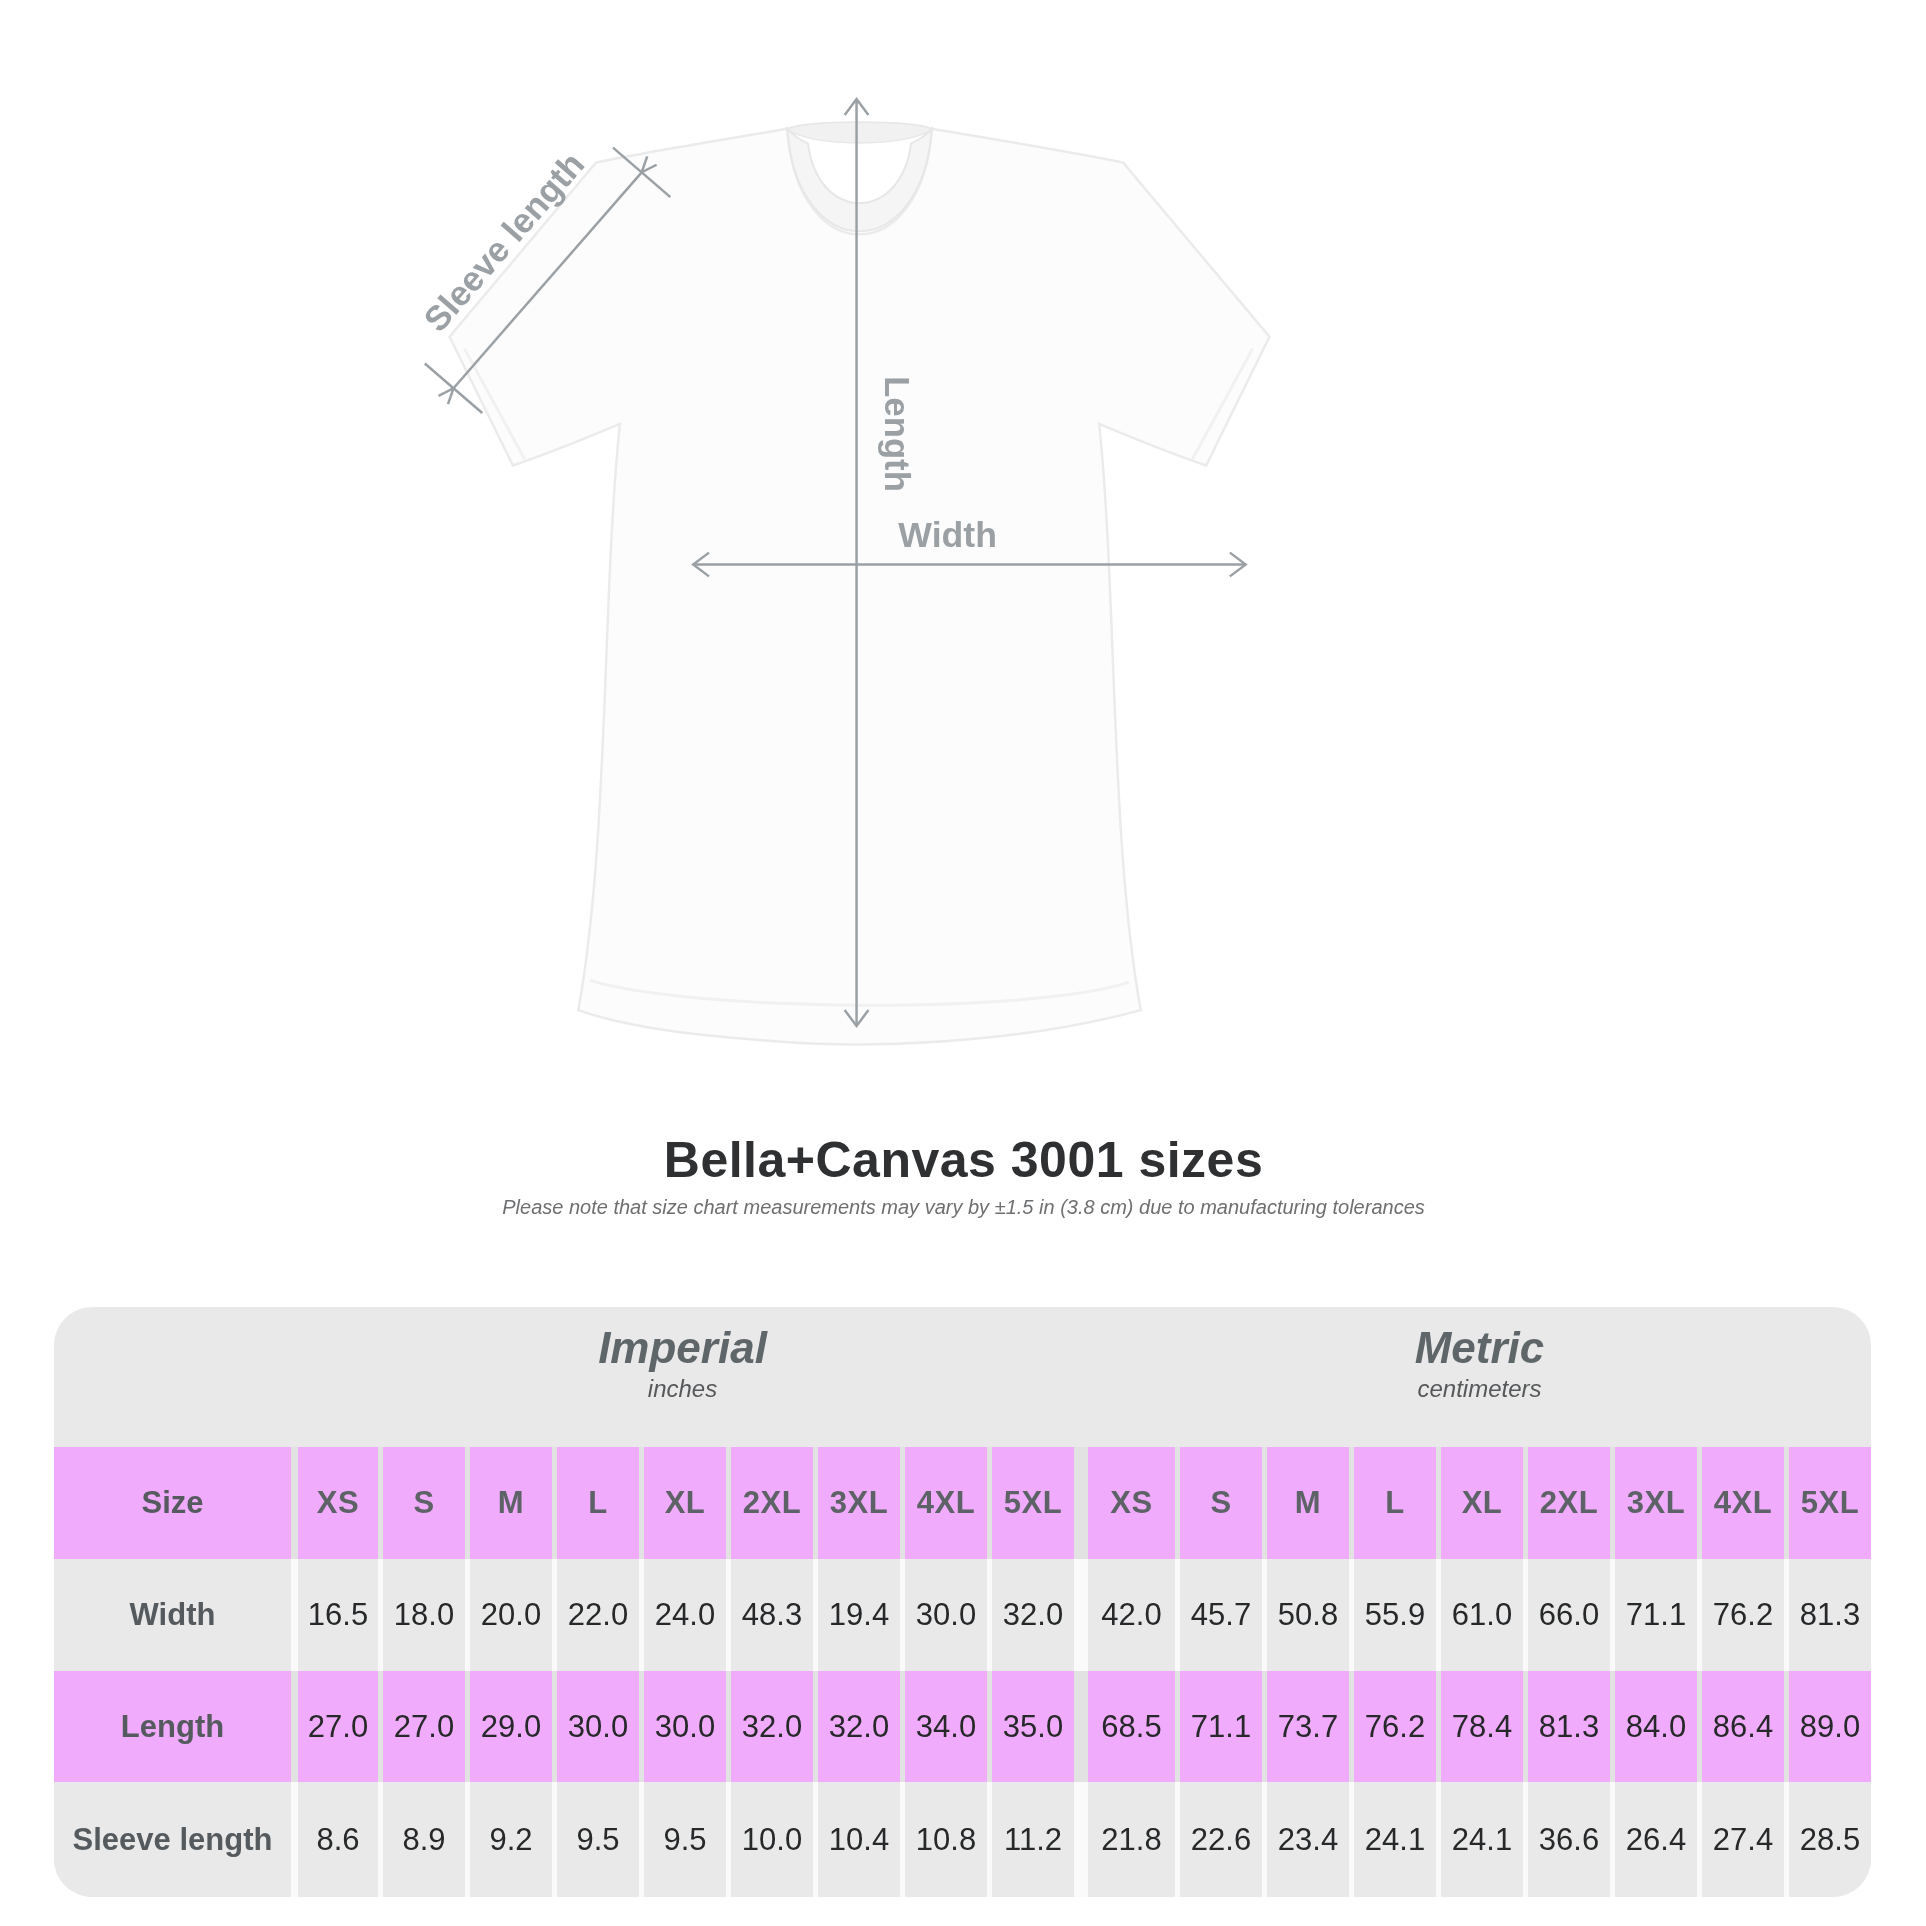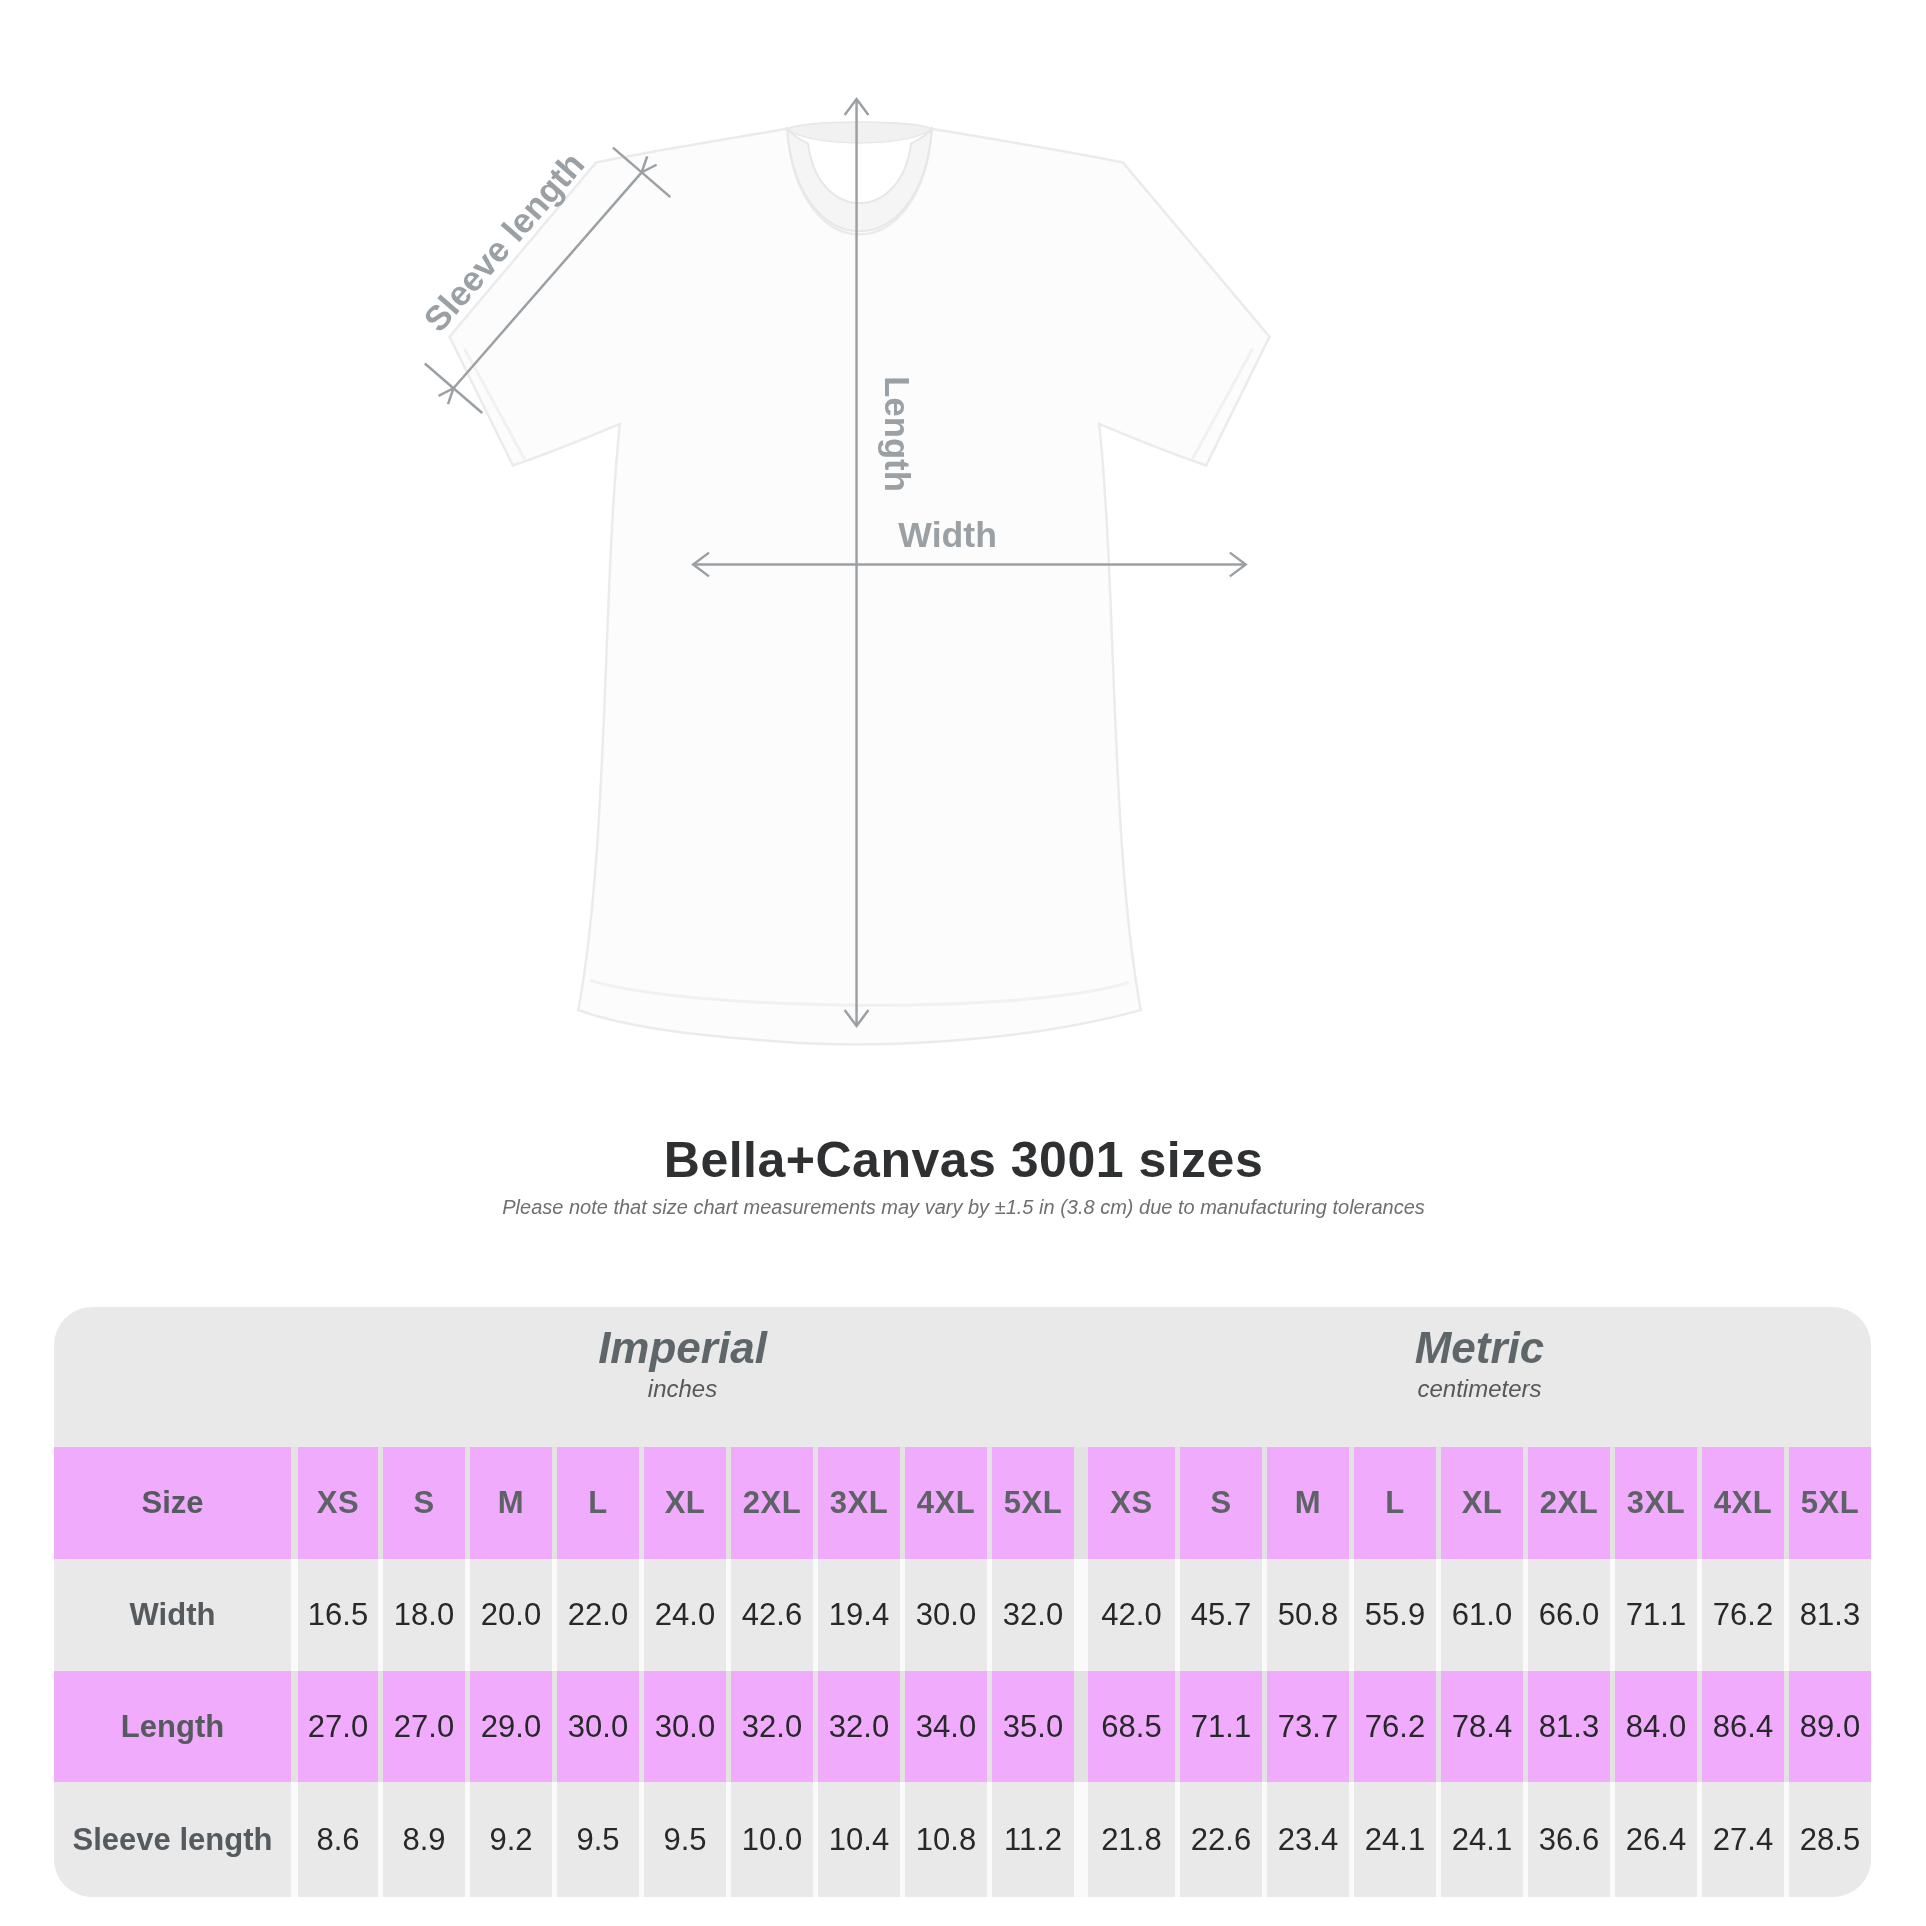--- a/index.html
+++ b/index.html
@@ -143,21 +143,21 @@
         <div class="cell white head">2XL</div>
         <div class="cell white head">3XL</div>
         <div class="cell white head">4XL</div>
         <div class="cell white head">5XL</div>
         <div class="cell gray label">Width</div>
         <div class="cell gray val after-label">16.5</div>
         <div class="cell gray val">18.0</div>
         <div class="cell gray val">20.0</div>
         <div class="cell gray val">22.0</div>
         <div class="cell gray val">24.0</div>
-        <div class="cell gray val">42.6</div>
+        <div class="cell gray val">48.3</div>
         <div class="cell gray val">19.4</div>
         <div class="cell gray val">30.0</div>
         <div class="cell gray val">32.0</div>
         <div class="gapcell gray"></div>
         <div class="cell gray val nosep">42.0</div>
         <div class="cell gray val">45.7</div>
         <div class="cell gray val">50.8</div>
         <div class="cell gray val">55.9</div>
         <div class="cell gray val">61.0</div>
         <div class="cell gray val">66.0</div>

